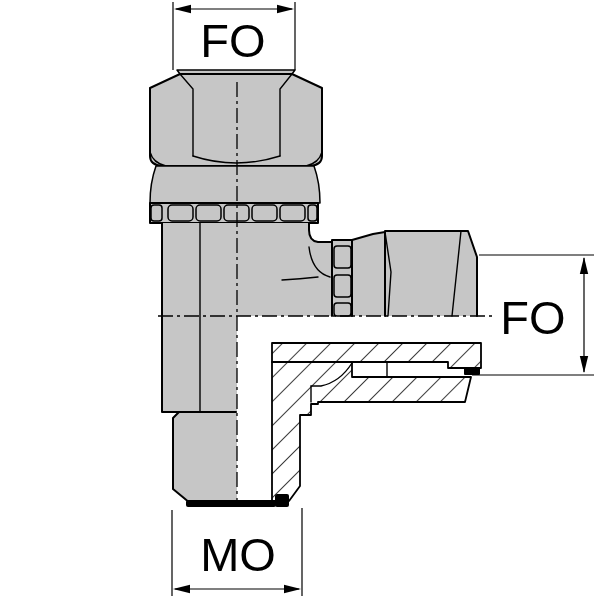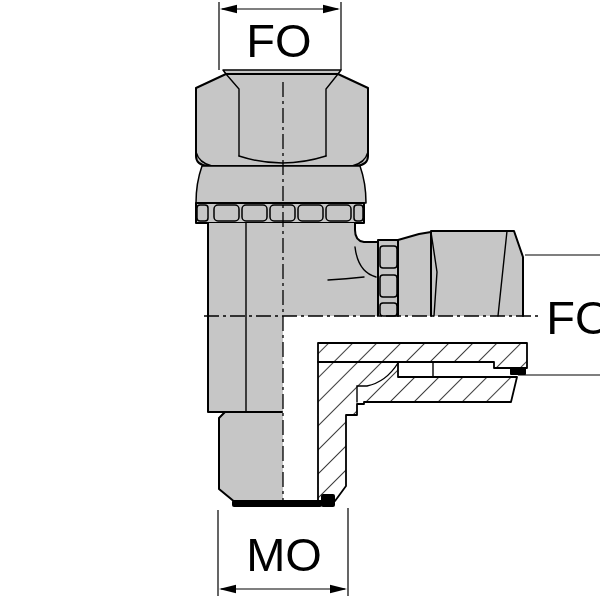--- a/index.html
+++ b/index.html
@@ -1,17 +1,17 @@
 <!DOCTYPE html>
 <html><head>
 <meta charset="utf-8">
 <style>
   html,body{margin:0;padding:0;background:#fff;}
   #stage{width:540px;height:600px;position:relative;background:var(--bg,#fff);
-         font-family:"Liberation Sans", sans-serif;margin-left:46px;}
+         font-family:"Liberation Sans", sans-serif;}
   svg{display:block;}
   .metal{fill:var(--metal,#c6c6c6);}
   .metal-o{fill:var(--metal,#c6c6c6);stroke:var(--line,#000);stroke-width:2;stroke-linejoin:round;}
   .metal-t{fill:var(--metal,#c6c6c6);stroke:var(--line,#000);stroke-width:1.5;stroke-linejoin:round;}
   .edge{fill:none;stroke:var(--line,#000);stroke-width:2;stroke-linejoin:round;stroke-linecap:round;}
   .thin{fill:none;stroke:var(--line,#000);stroke-width:1.4;stroke-linecap:round;}
   .hatched{fill:url(#hatch);stroke:var(--line,#000);stroke-width:1.8;stroke-linejoin:round;}
   .seal{fill:var(--seal,#000);stroke:none;}
   .cline{fill:none;stroke:var(--line,#000);stroke-width:1.3;stroke-dasharray:15 4 3 4;}
   .dim{fill:none;stroke:var(--line,#000);stroke-width:1.2;}

